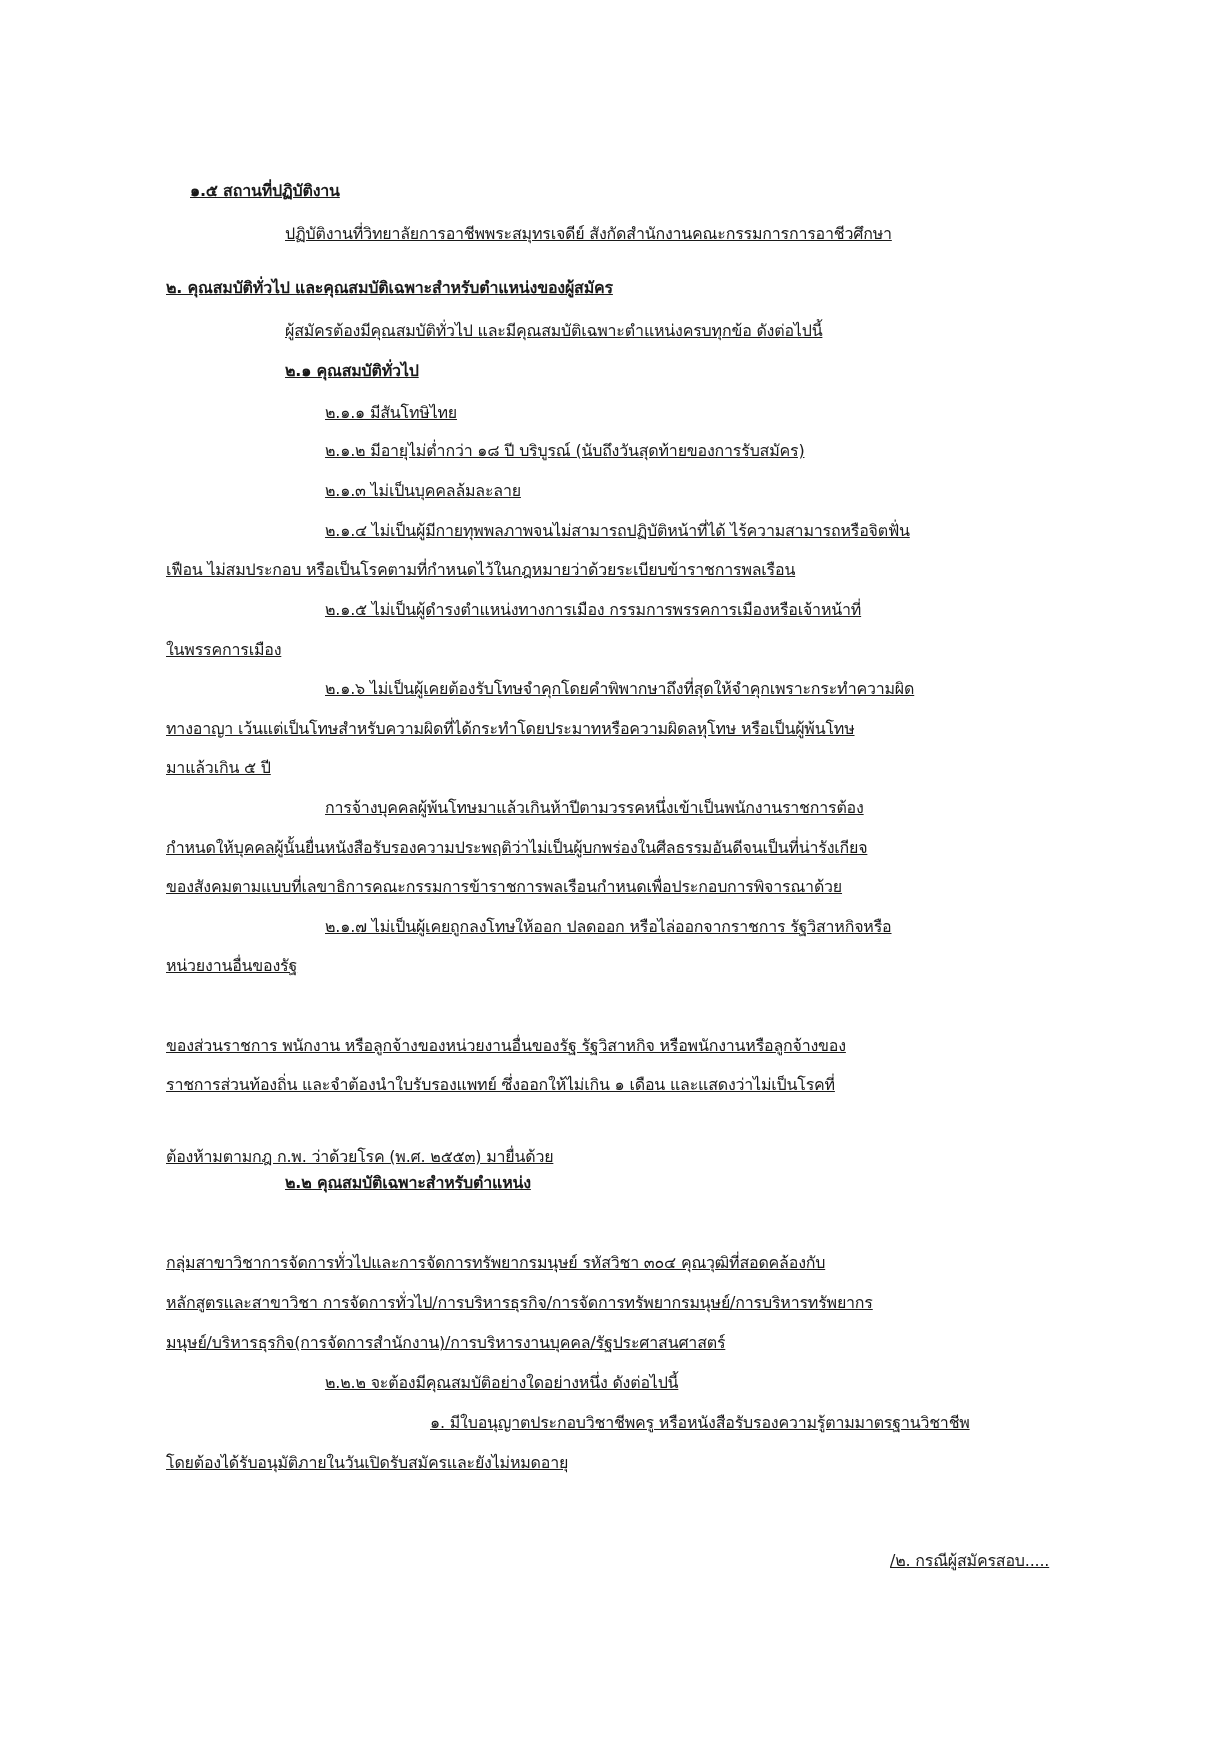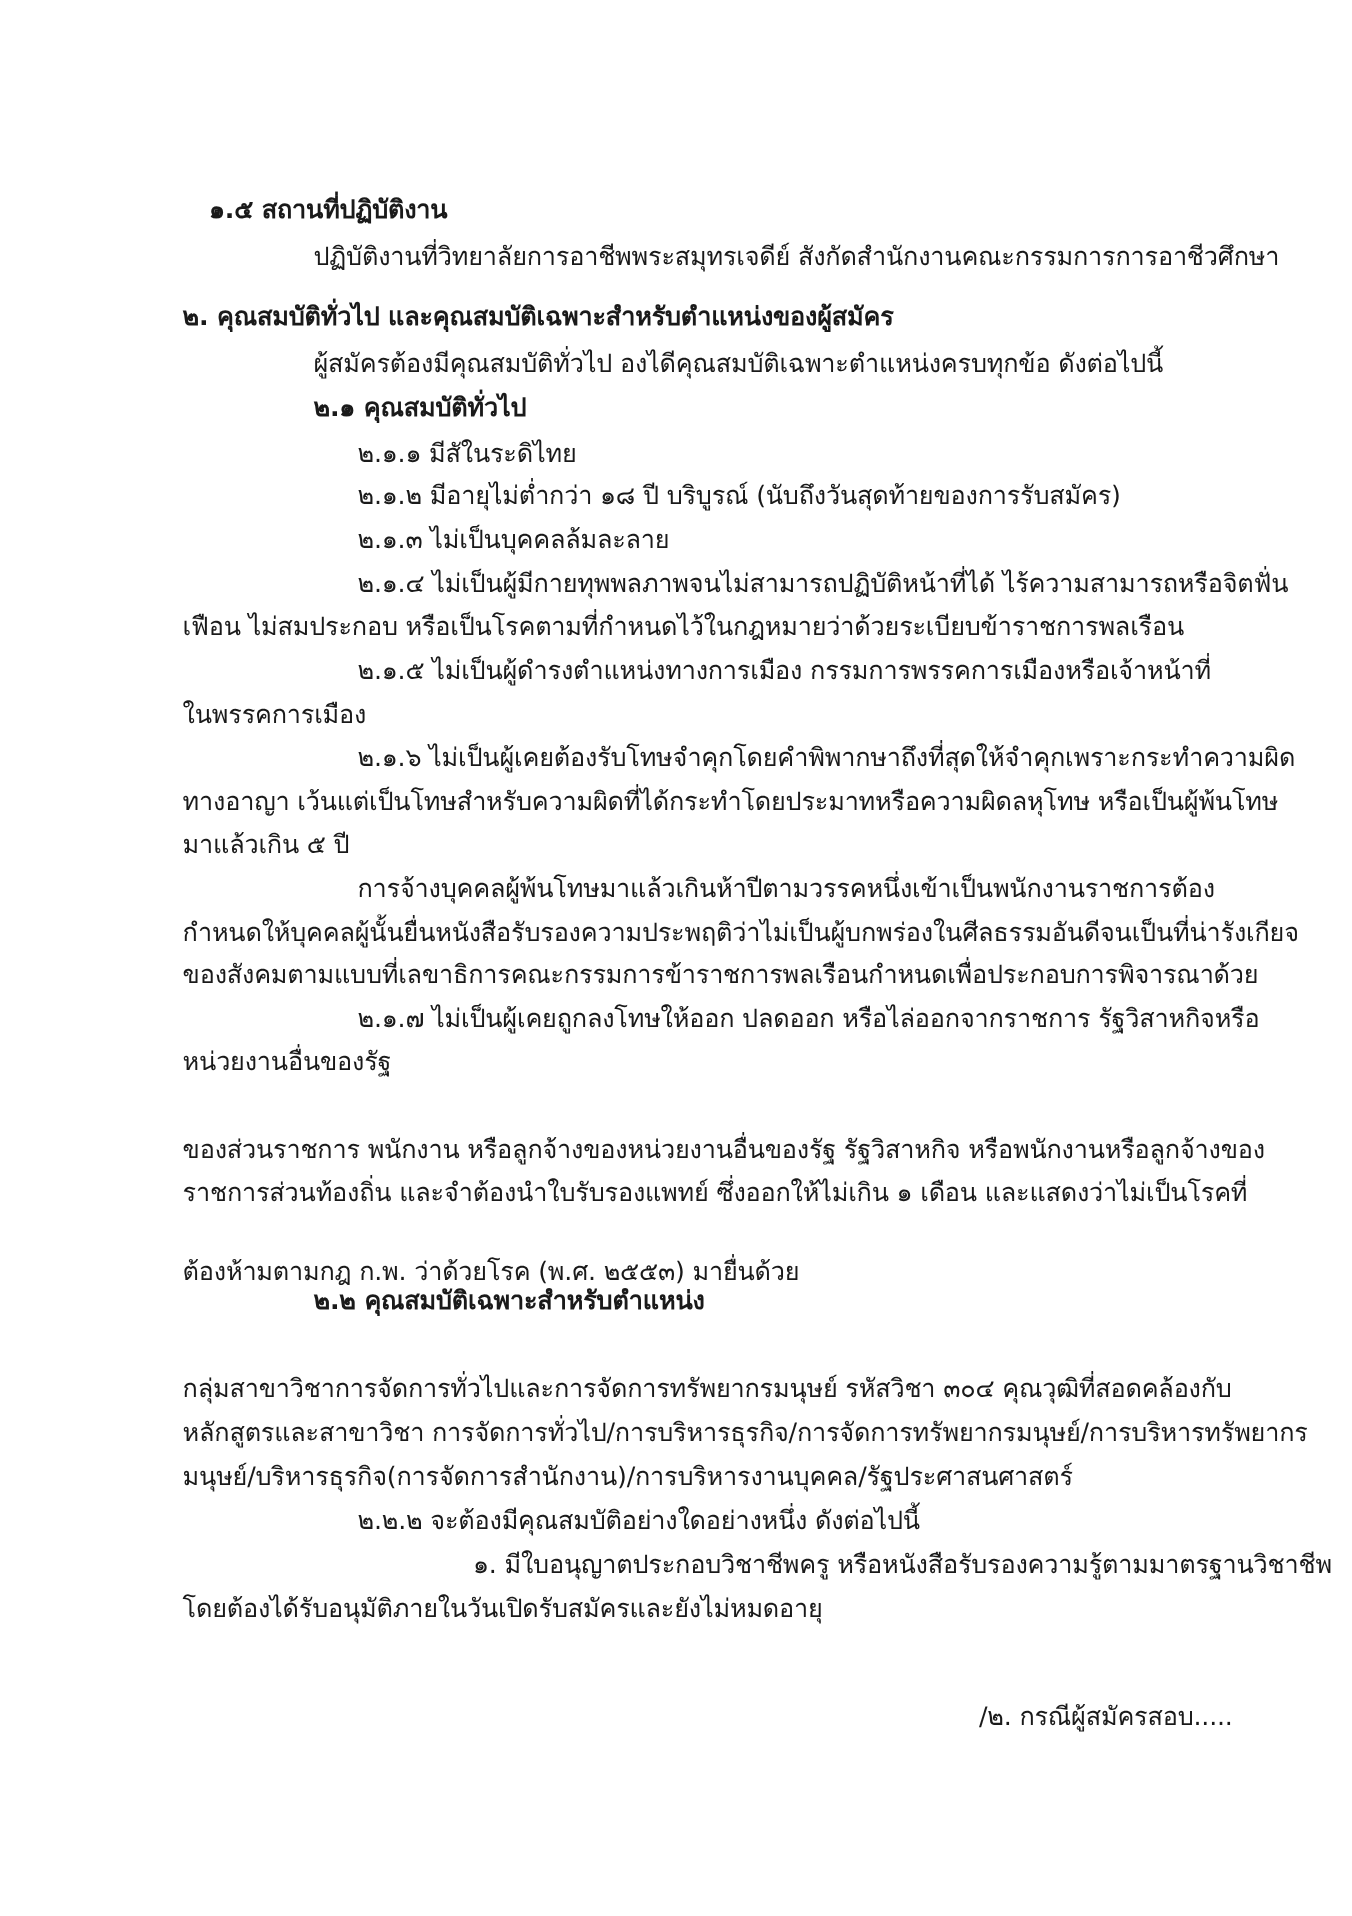--- a/index.html
+++ b/index.html
@@ -1,36 +1,36 @@
 <!DOCTYPE html>
 <html><head>
 <meta charset="utf-8">
 <style>
   html, body { margin: 0; padding: 0; background: #ffffff; }
   body { width: 1229px; height: 1742px; position: relative; overflow: hidden;
          font-family: "DejaVu Sans", "Liberation Sans", sans-serif; color: #1a1a1a; }
   .page { position: absolute; left: 0; top: 0; width: 1229px; height: 1742px; background: #fff; }
-  .line { position: absolute; white-space: nowrap; font-size: 23px; line-height: 26px; letter-spacing: -0.2px; }
+  .line { position: absolute; white-space: nowrap; font-size: 16px; line-height: 26px; letter-spacing: -0.2px; text-decoration: underline; }
   .bold { font-weight: bold; }
   .u { text-decoration: underline; font-weight: bold; }
 </style>
 </head>
 <body>
 
 <div class="page">
 
   <div class="line bold" style="left:190px; top:178px;">๑.๕ สถานที่ปฏิบัติงาน</div>
   <div class="line" style="left:285px; top:221px;">ปฏิบัติงานที่วิทยาลัยการอาชีพพระสมุทรเจดีย์ สังกัดสำนักงานคณะกรรมการการอาชีวศึกษา</div>
 
   <div class="line bold" style="left:166px; top:275px;">๒. คุณสมบัติทั่วไป  และคุณสมบัติเฉพาะสำหรับตำแหน่งของผู้สมัคร</div>
-  <div class="line" style="left:285px; top:318px;">ผู้สมัครต้องมีคุณสมบัติทั่วไป องไดีคุณสมบัติเฉพาะตำแหน่งครบทุกข้อ ดังต่อไปนี้</div>
+  <div class="line" style="left:285px; top:318px;">ผู้สมัครต้องมีคุณสมบัติทั่วไป และมีคุณสมบัติเฉพาะตำแหน่งครบทุกข้อ ดังต่อไปนี้</div>
 
   <div class="line bold" style="left:285px; top:358px;">๒.๑ คุณสมบัติทั่วไป</div>
 
-  <div class="line" style="left:325px; top:400px;">๒.๑.๑ มีสัในระดิไทย</div>
+  <div class="line" style="left:325px; top:400px;">๒.๑.๑ มีสันโทษิไทย</div>
   <div class="line" style="left:325px; top:438px;">๒.๑.๒ มีอายุไม่ต่ำกว่า ๑๘ ปี บริบูรณ์  (นับถึงวันสุดท้ายของการรับสมัคร)</div>
   <div class="line" style="left:325px; top:478px;">๒.๑.๓ ไม่เป็นบุคคลล้มละลาย</div>
 
   <div class="line" style="left:325px; top:518px;">๒.๑.๔ ไม่เป็นผู้มีกายทุพพลภาพจนไม่สามารถปฏิบัติหน้าที่ได้  ไร้ความสามารถหรือจิตฟั่น</div>
   <div class="line" style="left:166px; top:557px;">เฟือน ไม่สมประกอบ  หรือเป็นโรคตามที่กำหนดไว้ในกฎหมายว่าด้วยระเบียบข้าราชการพลเรือน</div>
 
   <div class="line" style="left:325px; top:597px;">๒.๑.๕ ไม่เป็นผู้ดำรงตำแหน่งทางการเมือง  กรรมการพรรคการเมืองหรือเจ้าหน้าที่</div>
   <div class="line" style="left:166px; top:637px;">ในพรรคการเมือง</div>
 
   <div class="line" style="left:325px; top:676px;">๒.๑.๖ ไม่เป็นผู้เคยต้องรับโทษจำคุกโดยคำพิพากษาถึงที่สุดให้จำคุกเพราะกระทำความผิด</div>

